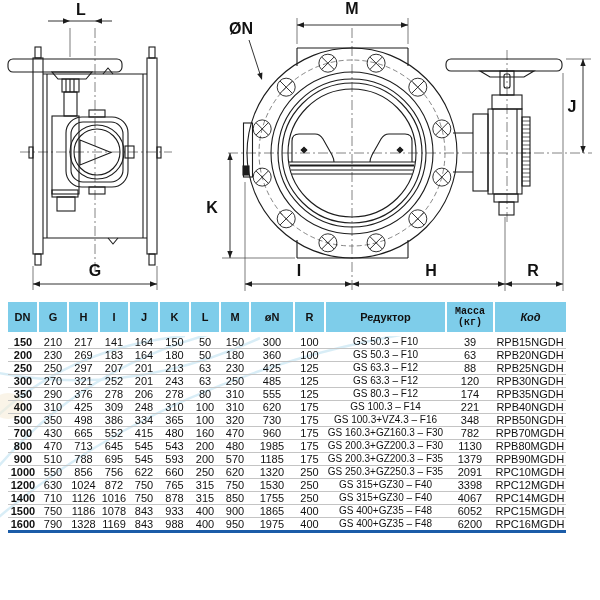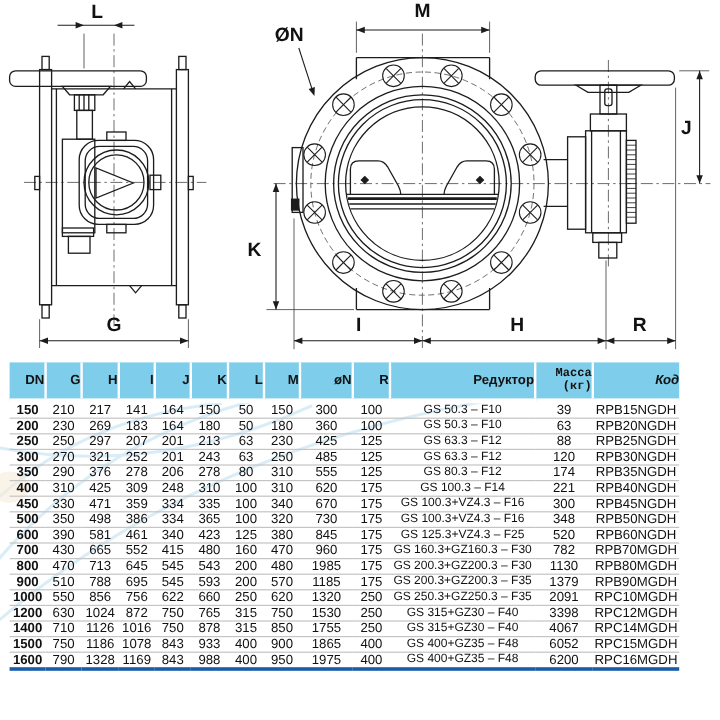--- a/index.html
+++ b/index.html
@@ -3,21 +3,21 @@
 <meta charset="utf-8">
 <style>
   html,body{margin:0;padding:0;background:#fff;}
   .stage{position:relative;width:600px;height:600px;background:#fff;overflow:hidden;
          font-family:"Liberation Sans",sans-serif;color:var(--text,#111);}
   .drawing{position:absolute;top:0;left:0;}
   .watermark{position:absolute;top:308px;left:0;z-index:0;pointer-events:none;}
   .tablewrap{position:absolute;top:302px;left:8px;z-index:1;}
   table.dims{border-collapse:collapse;table-layout:fixed;width:558px;}
   table.dims th{background:var(--header-bg,#7ecdea);font-size:11px;font-weight:bold;height:30px;
-    padding:0;text-align:right;vertical-align:middle;white-space:pre-line;line-height:1.1;
+    padding:0;text-align:center;vertical-align:middle;white-space:pre-line;line-height:1.1;
     border-left:2px solid #fff;border-right:2px solid #fff;border-bottom:4px solid #fff;}
   table.dims th:first-child{border-left:0;}
   table.dims th:last-child{border-right:0;font-style:italic;}
   table.dims th:nth-child(12){font-size:10px;font-family:Liberation Mono, monospace;}
   table.dims td{font-size:11px;text-align:center;padding:0;height:12px;line-height:12px;
     border-top:1px solid var(--row-divider,#c4c4c4);white-space:nowrap;overflow:hidden;}
   table.dims td:first-child{font-weight:bold;}
   table.dims td:nth-child(11){font-size:10px;}
   table.dims{border-bottom:3px solid var(--accent-line,#1b5ca8);}
   col.c-dn{width:30px}col.c-g{width:30px}col.c-h{width:31px}col.c-i{width:30px}
@@ -343,65 +343,35 @@
             <td>310</td>
             <td>100</td>
             <td>310</td>
             <td>620</td>
             <td>175</td>
             <td>GS 100.3 – F14</td>
             <td>221</td>
             <td>RPB40NGDH</td>
           </tr>
           <tr>
-            <td>450</td>
-            <td>330</td>
-            <td>471</td>
-            <td>359</td>
-            <td>334</td>
-            <td>335</td>
-            <td>100</td>
-            <td>340</td>
-            <td>670</td>
-            <td>175</td>
-            <td>GS 100.3+VZ4.3 – F16</td>
-            <td>300</td>
-            <td>RPB45NGDH</td>
-          </tr>
-          <tr>
             <td>500</td>
             <td>350</td>
             <td>498</td>
             <td>386</td>
             <td>334</td>
             <td>365</td>
             <td>100</td>
             <td>320</td>
             <td>730</td>
             <td>175</td>
             <td>GS 100.3+VZ4.3 – F16</td>
             <td>348</td>
             <td>RPB50NGDH</td>
           </tr>
           <tr>
-            <td>600</td>
-            <td>390</td>
-            <td>581</td>
-            <td>461</td>
-            <td>340</td>
-            <td>423</td>
-            <td>125</td>
-            <td>380</td>
-            <td>845</td>
-            <td>175</td>
-            <td>GS 125.3+VZ4.3 – F25</td>
-            <td>520</td>
-            <td>RPB60NGDH</td>
-          </tr>
-          <tr>
             <td>700</td>
             <td>430</td>
             <td>665</td>
             <td>552</td>
             <td>415</td>
             <td>480</td>
             <td>160</td>
             <td>470</td>
             <td>960</td>
             <td>175</td>

